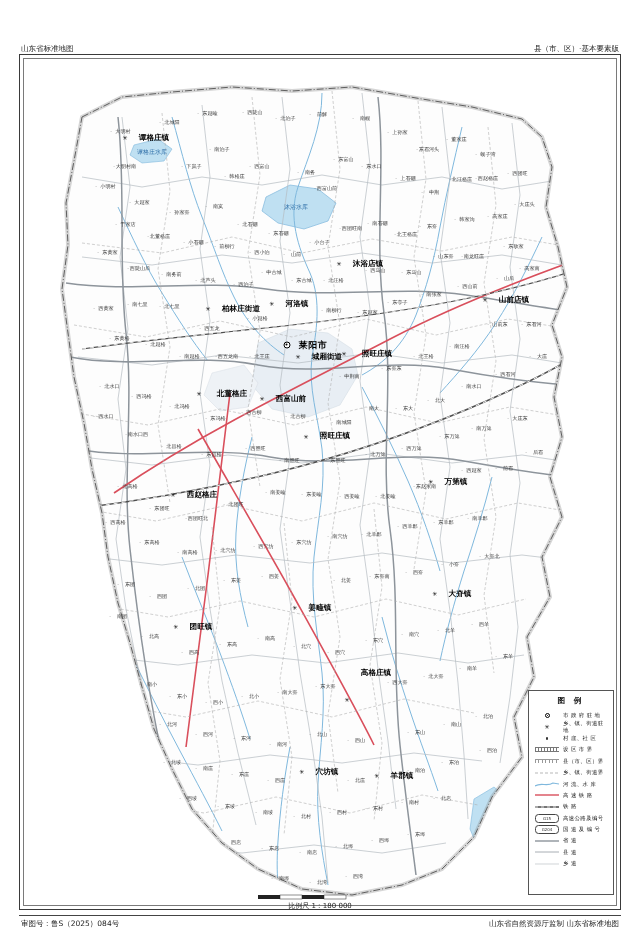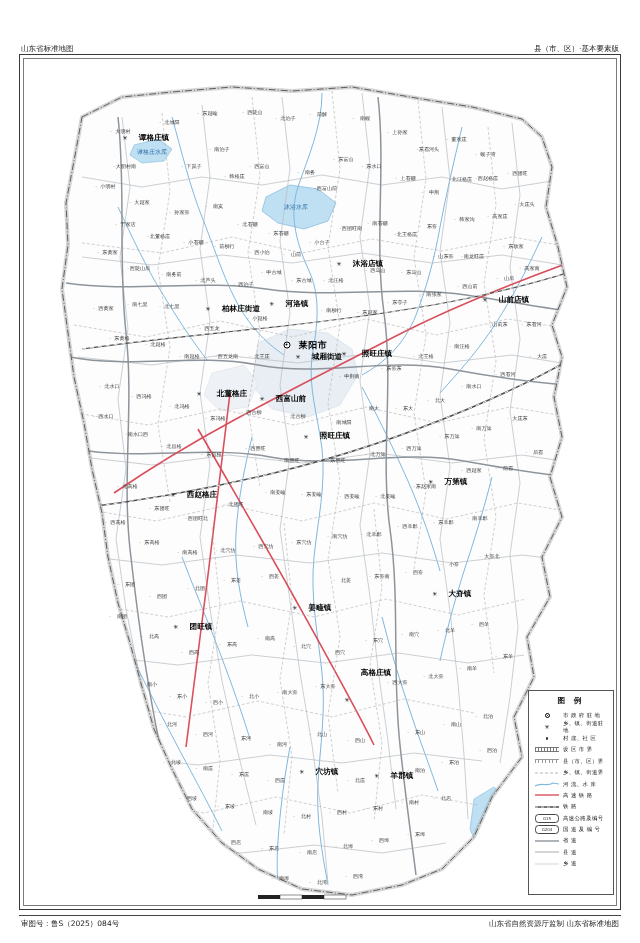--- a/index.html
+++ b/index.html
@@ -921,18 +921,19 @@
         </div>
       </div>
   </div>
 
   <svg class="scalebar" viewBox="0 0 90 12">
     <rect x="0" y="2" width="22" height="4" fill="#222"></rect>
     <rect x="22" y="2" width="22" height="4" fill="#fff" stroke="#222" stroke-width="0.5"></rect>
     <rect x="44" y="2" width="22" height="4" fill="#222"></rect>
     <rect x="66" y="2" width="22" height="4" fill="#fff" stroke="#222" stroke-width="0.5"></rect>
   </svg>
+  <div class="scale-note">比例尺 1：180 000</div>
 
   <div class="footer-rule"></div>
   <div class="footer-left">审图号：鲁S（2025）084号</div>
   <div class="footer-right">山东省自然资源厅监制  山东省标准地图</div>
 
 </div>
 
 </body></html>

